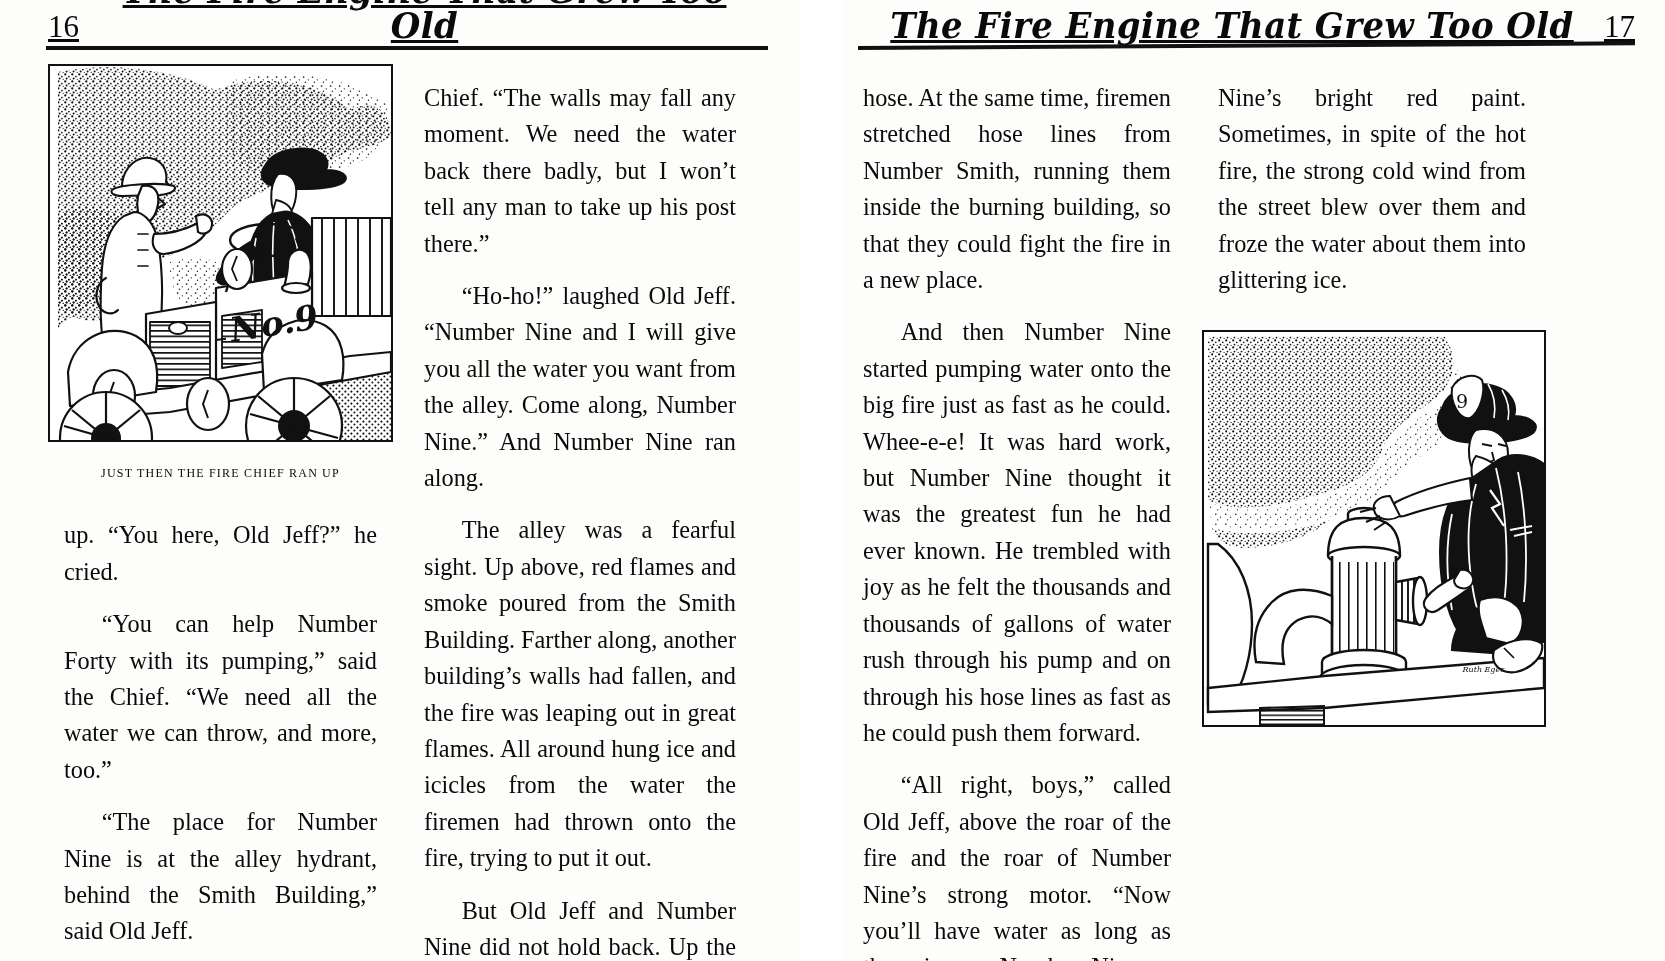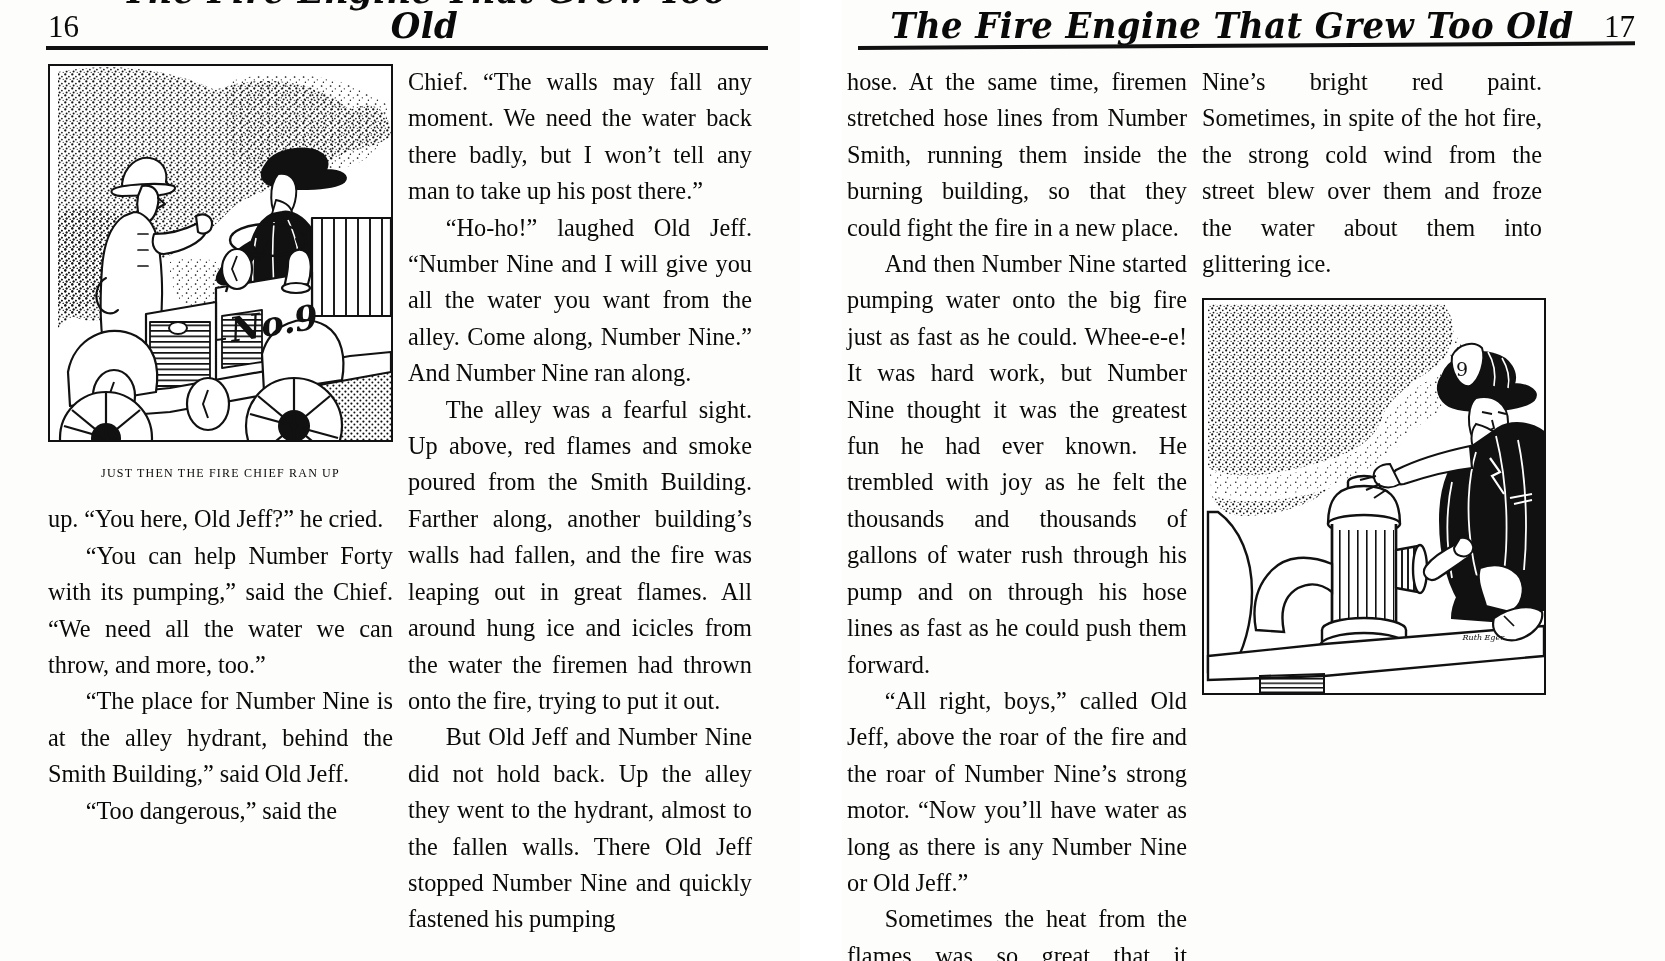--- a/index.html
+++ b/index.html
@@ -9,21 +9,21 @@
     color:#0a0a0a;
   }
   .spread{position:relative;width:1665px;height:961px;display:flex;background:#fdfdfb;}
   .page{position:relative;height:961px;background:#fdfdfb;}
   .page-left{width:800px;padding:0;}
   .gutter{width:42px;height:961px;background:#ffffff;}
   .page-right{width:823px;padding:0;}
 
   
   .head{position:relative;height:54px;}
-  .head-inner{display:flex;align-items:flex-end;height:46px;}
+  .head-inner{display:flex;align-items:flex-end;height:46px;text-decoration:underline;}
   .folio{
     font-family:"Liberation Serif","DejaVu Serif",serif;
     font-size:31px;line-height:1;padding-bottom:4px;
   }
   .title{
     flex:1;text-align:center;
     font-family:"DejaVu Serif","Liberation Serif",serif;
     font-style:italic;font-weight:700;
     font-size:35px;letter-spacing:.4px;line-height:1;
     padding-bottom:3px;
@@ -33,21 +33,21 @@
   .rule.slant{transform:rotate(-0.35deg);transform-origin:left center;}
 
   
   .cols{display:flex;margin-top:10px;}
   .col{
     font-size:24.3px;line-height:36.4px;
     text-align:justify;
     -webkit-hyphens:none;hyphens:none;
     word-spacing:-0.2px;
   }
-  .col p{margin:0;text-indent:1.55em;}
+  .col p{margin:16px;text-indent:1.55em;}
   .col p.noind{text-indent:0;}
 
   .col-l1{width:345px;margin-left:48px;}
   .col-l2{width:344px;margin-left:15px;}
   .col-r1{width:340px;margin-left:5px;}
   .col-r2{width:340px;margin-left:15px;}
 
   
   .fig{margin:0;}
   .fig svg{display:block;border:2.5px solid #111;background:#fff;}

